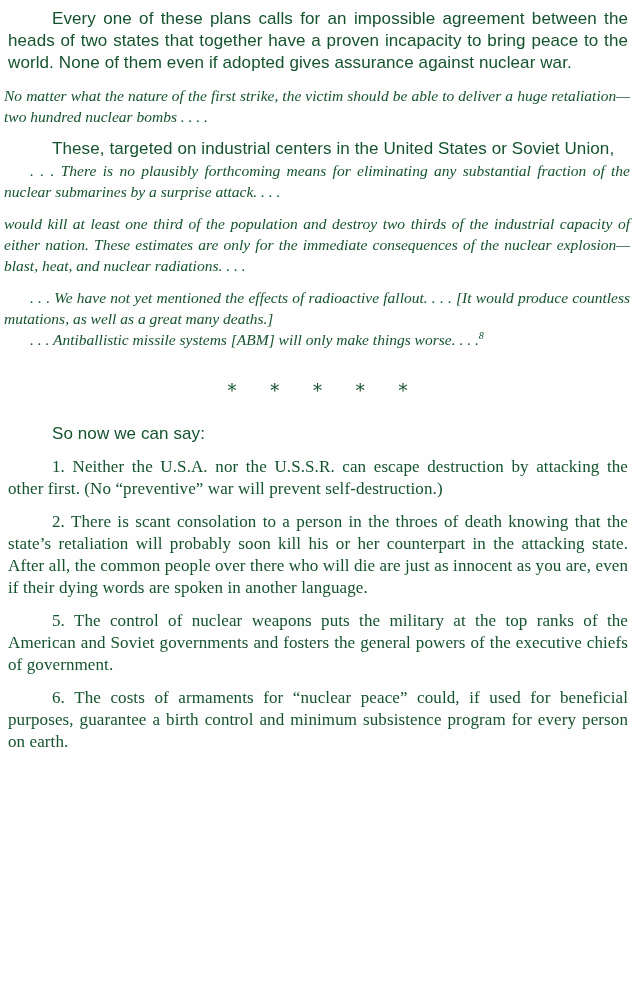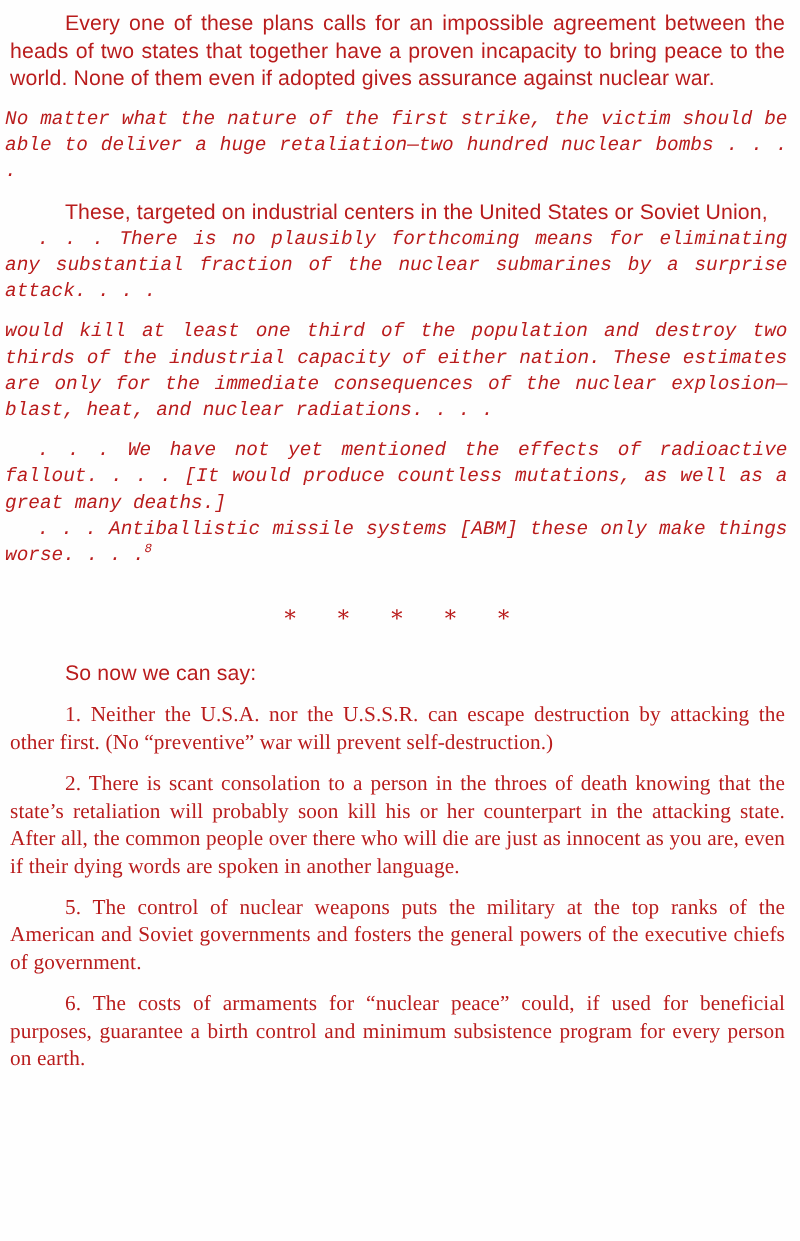--- a/index.html
+++ b/index.html
@@ -6,37 +6,37 @@
     margin: 0;
     padding: 0;
     background: #e8e8e8;
   }
   .page {
     position: relative;
     width: 640px;
     height: 993px;
     margin: 0 auto;
     background: #fefefe;
-    color: #b91c1c;
+    color: #14532d;
     box-sizing: border-box;
     padding: 8px 12px 6px 8px;
     overflow: hidden;
     font-family: "Liberation Sans", sans-serif;
   }
   p { margin: 0; }
   .body {
     font-size: 17px;
     line-height: 22px;
     text-align: justify;
     letter-spacing: 0.1px;
   }
   .indent { text-indent: 44px; }
   .gap { margin-top: 9px; }
   .quote {
-    font-family: Liberation Mono, monospace;
+    font-family: Liberation Serif, serif;
     font-style: italic;
     font-size: 15.5px;
     line-height: 21px;
     text-align: justify;
     margin-left: -4px;
     margin-right: -2px;
   }
   .quote.block-gap { margin-top: 11px; margin-bottom: 11px; }
   .qindent { text-indent: 26px; }
   .fnref {
@@ -74,21 +74,21 @@
   <p class="quote block-gap">No matter what the nature of the first strike, the victim should be able to deliver a huge retaliation—two hundred nuclear bombs . . . .</p>
 
   <p class="body indent gap">These, targeted on industrial centers in the United States or Soviet Union,</p>
 
   <p class="quote qindent">. . . There is no plausibly forthcoming means for eliminating any substantial fraction of the nuclear submarines by a surprise attack. . . .</p>
 
   <p class="quote block-gap">would kill at least one third of the population and destroy two thirds of the industrial capacity of either nation. These estimates are only for the immediate consequences of the nuclear explosion—blast, heat, and nuclear radiations. . . .</p>
 
   <p class="quote qindent">. . . We have not yet mentioned the effects of radioactive fallout. . . . [It would produce countless mutations, as well as a great many deaths.]</p>
 
-  <p class="quote qindent"><span>. . . Antiballistic missile systems [ABM] these only make things worse. . . .</span><sup class="fnref">8</sup></p>
+  <p class="quote qindent"><span>. . . Antiballistic missile systems [ABM] will only make things worse. . . .</span><sup class="fnref">8</sup></p>
 
   <div class="separator">* * * * *</div>
 
   <p class="body indent">So now we can say:</p>
 
   <p class="body indent item">1. Neither the U.S.A. nor the U.S.S.R. can escape destruction by attacking the other first. (No “preventive” war will prevent self-destruction.)</p>
 
   <p class="body indent item">2. There is scant consolation to a person in the throes of death knowing that the state’s retaliation will probably soon kill his or her counterpart in the attacking state. After all, the common people over there who will die are just as innocent as you are, even if their dying words are spoken in another language.</p>
 
 

